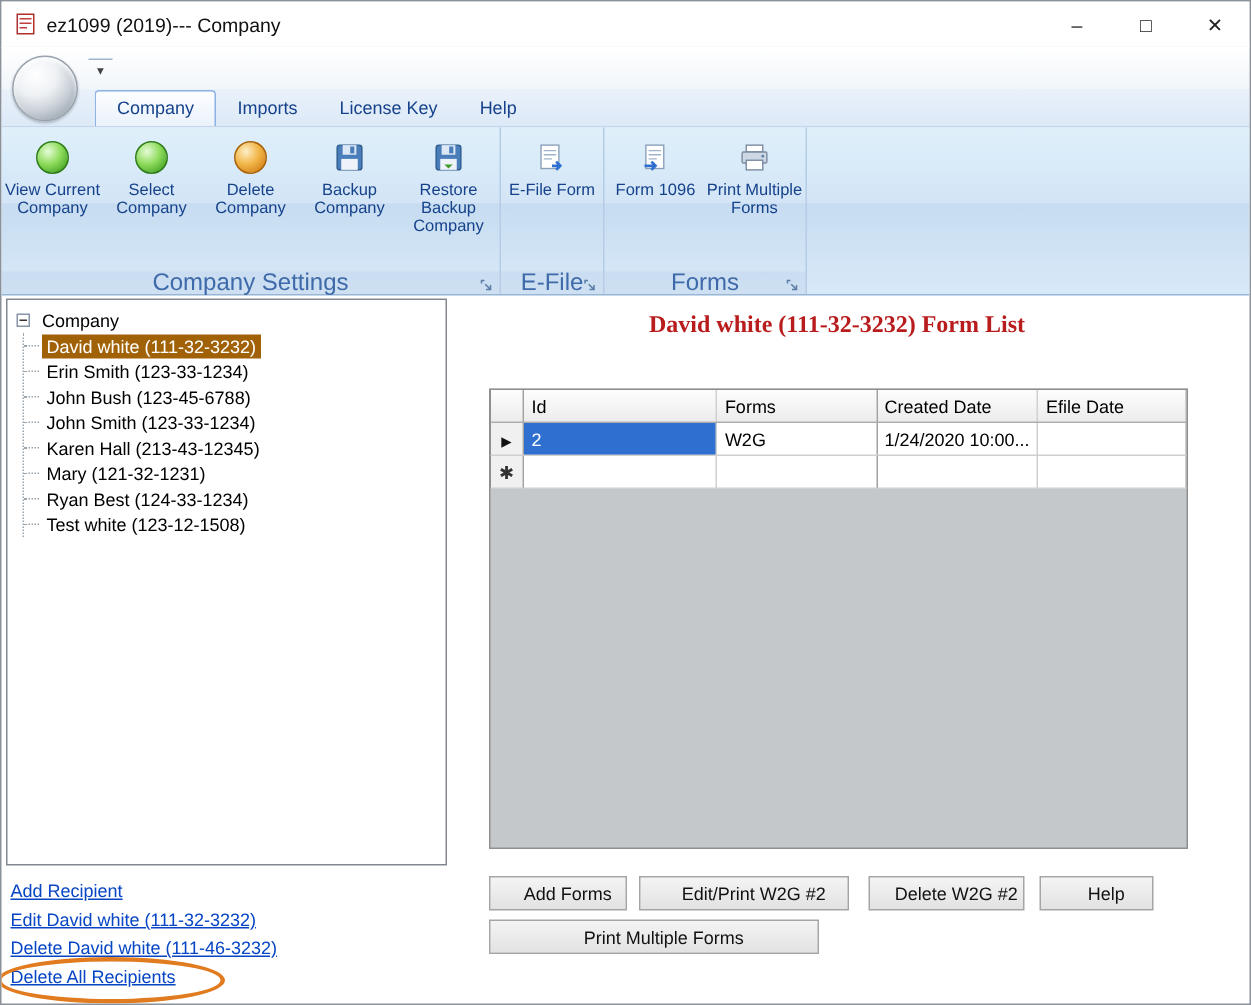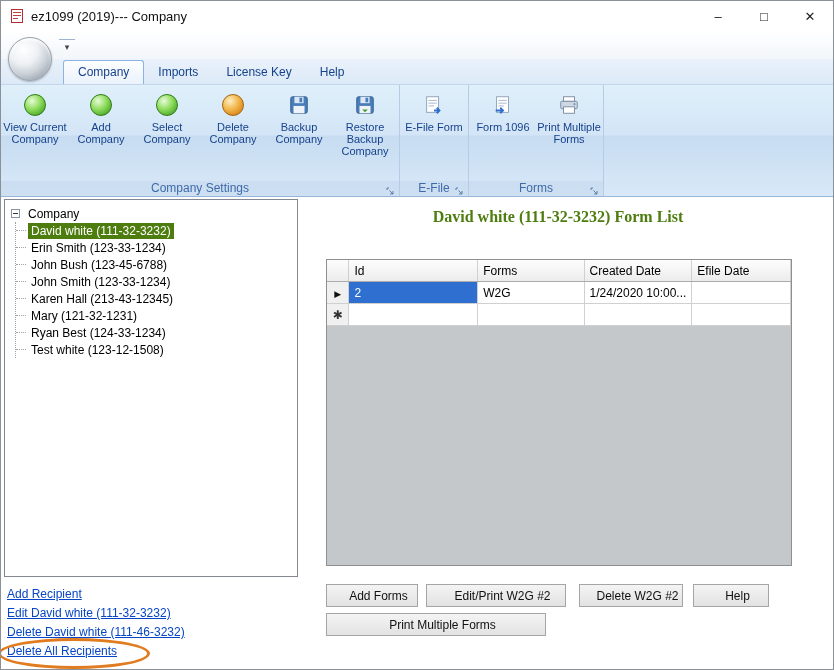--- a/index.html
+++ b/index.html
@@ -28,42 +28,42 @@
   .ribbon{position:absolute;top:84px;left:0;right:0;height:112px;box-sizing:border-box;
           background:linear-gradient(#dff0fb 0%, #d3e5f6 45%, #c7dcf1 46%, #d8e9f8 100%);
           border-bottom:1px solid #96b6d8;display:flex;}
   .rgroup{position:relative;box-sizing:border-box;border-right:1px solid #b5cce6;padding:3px 1px 32px;}
   .rbuttons{display:flex;height:92px;}
   .rbtn{width:66px;box-sizing:border-box;display:flex;flex-direction:column;align-items:center;padding-top:5px;font-size:11px;color:#15428b;text-align:center;line-height:12px;cursor:default;border-radius:3px;}
   .rbtn .icon{width:24px;height:24px;margin-bottom:4px;display:flex;align-items:center;justify-content:center;}
   .sphere{width:20px;height:20px;border-radius:50%;}
   .sphere.green{background:radial-gradient(circle at 35% 30%, #e6fbd8 0%, #8fdc5c 45%, #3d9d1f 90%);border:1px solid #2f7d18;}
   .sphere.orange{background:radial-gradient(circle at 35% 30%, #fdeec7 0%, #f2b649 45%, #d07a12 90%);border:1px solid #a96309;}
-  .rgroup-label{position:absolute;bottom:0;left:0;right:0;height:15px;background:rgba(80,120,170,.07);font-size:12px;color:#3e6aaa;text-align:center;line-height:15px;}
+  .rgroup-label{position:absolute;bottom:0;left:0;right:0;height:15px;background:rgba(80,120,170,.07);font-size:16px;color:#3e6aaa;text-align:center;line-height:15px;}
   .launcher{position:absolute;bottom:2px;right:3px;width:11px;height:11px;}
 
   
   .treepanel{position:absolute;left:3px;top:198px;width:294px;height:378px;background:#fff;border:1px solid #828790;box-sizing:border-box;font-size:12px;color:#000;overflow:hidden;}
   .tree{padding:5px 4px;}
   .tree-root{display:flex;align-items:center;height:17px;}
   .expander{width:9px;height:9px;box-sizing:border-box;border:1px solid #8694a8;background:#fff;margin:0 5px 0 2px;position:relative;flex:0 0 auto;}
   .expander::after{content:"";position:absolute;left:1px;right:1px;top:3px;border-top:1px solid #333;}
   .tree-children{margin-left:6px;border-left:1px dotted #9aa4ad;}
   .tree-item{display:flex;align-items:center;height:17px;position:relative;padding-left:12px;}
   .tree-item::before{content:"";position:absolute;left:0;top:8px;width:10px;border-top:1px dotted #9aa4ad;}
   .tlabel{padding:1px 3px;white-space:nowrap;}
-  .tree-item.selected .tlabel{background:#4d7c0f;color:#fff;}
+  .tree-item.selected .tlabel{background:#a16207;color:#fff;}
 
   
   .links{position:absolute;left:6px;top:586px;font-size:12px;}
   .link{display:block;color:#0645c4;text-decoration:underline;margin-bottom:5px;white-space:nowrap;cursor:pointer;}
   .annotation-ellipse{position:absolute;left:-3px;top:637px;width:146px;height:25px;border:3px solid #e07b1f;border-radius:50%;pointer-events:none;}
 
   
-  .form-title{position:absolute;left:322px;top:207px;width:470px;text-align:center;font-family:"Liberation Serif",serif;font-weight:bold;font-size:16px;color:#4d7c0f;}
+  .form-title{position:absolute;left:322px;top:207px;width:470px;text-align:center;font-family:"Liberation Serif",serif;font-weight:bold;font-size:16px;color:#b91c1c;}
   .grid{position:absolute;left:325px;top:258px;width:466px;height:307px;box-sizing:border-box;background:#c5c8cb;border:1px solid #8f8f8f;}
   .grid table{border-collapse:collapse;table-layout:fixed;font-size:12px;background:#737373;}
   .grid th{background:linear-gradient(#fdfdfd,#ececec);font-weight:normal;text-align:left;padding:3px 5px;border-right:1px solid #d0d0d0;border-bottom:1px solid #ababab;height:15px;overflow:hidden;white-space:nowrap;}
   .grid td{background:#fff;padding:2px 5px;border-right:1px solid #d0d0d0;border-bottom:1px solid #d0d0d0;height:17px;overflow:hidden;white-space:nowrap;}
   .grid td.rowhdr{background:#f0f0f0;text-align:center;padding:2px 0;}
   .grid th.corner{background:linear-gradient(#fdfdfd,#ececec);}
   .grid td.sel{background:#2f6fd0;color:#fff;}
   .row-indicator{font-size:9px;color:#111;}
   .newrow-indicator{font-size:12px;color:#333;}
 
@@ -104,26 +104,20 @@
 
   <div class="ribbon">
 
     <div class="rgroup">
       <div class="rbuttons">
         <div class="rbtn">
           <span class="icon">
               <span class="sphere green"></span>
             </span>
           <span>View Current Company</span>
-        </div>
-        <div class="rbtn">
-          <span class="icon">
-              <span class="sphere green"></span>
-            </span>
-          <span>Add Company</span>
         </div>
         <div class="rbtn">
           <span class="icon">
               <span class="sphere green"></span>
             </span>
           <span>Select Company</span>
         </div>
         <div class="rbtn">
           <span class="icon">
               <span class="sphere orange"></span>

